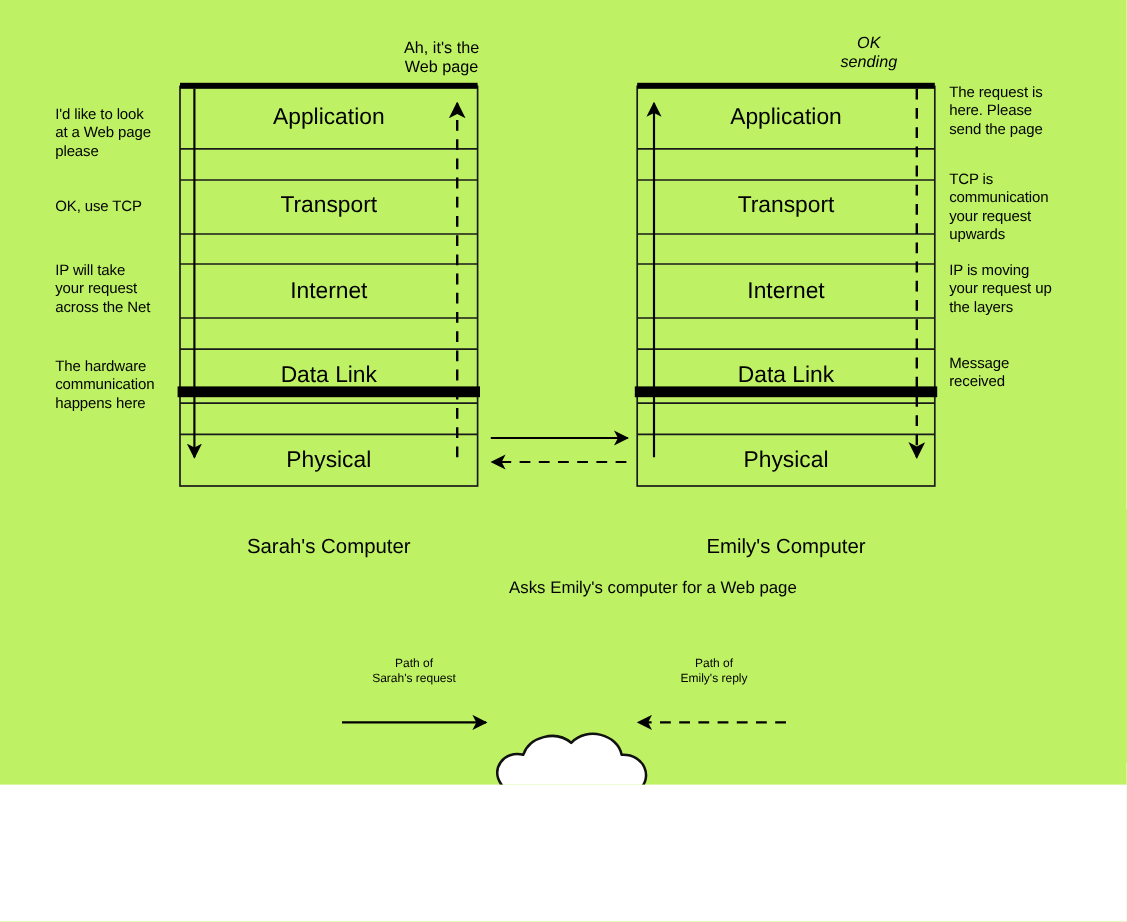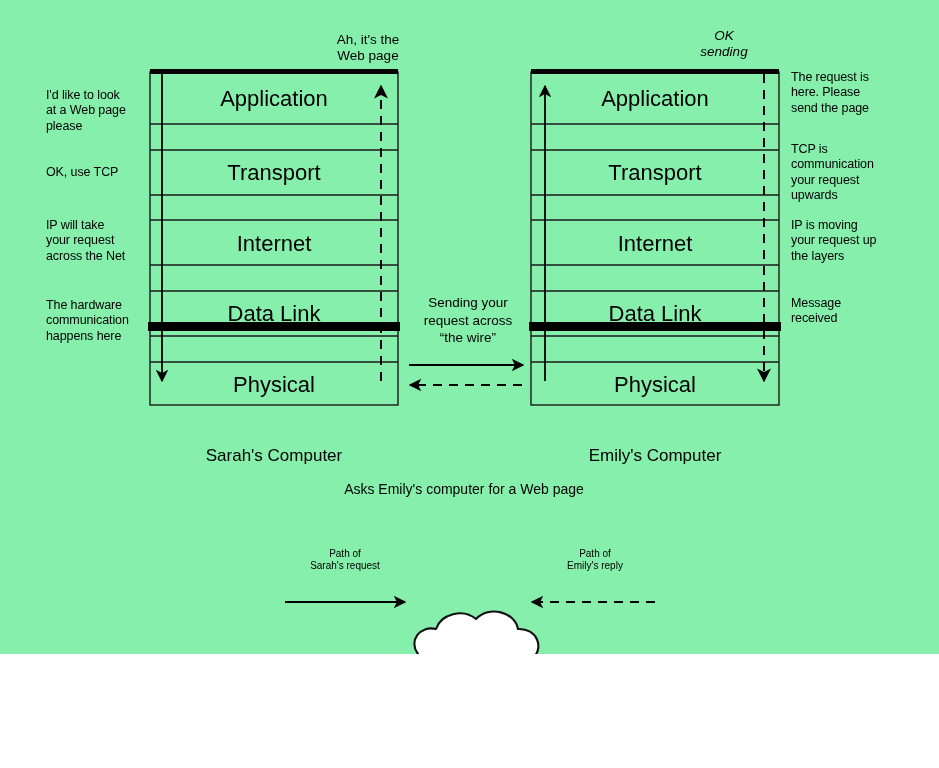--- a/index.html
+++ b/index.html
@@ -9,21 +9,21 @@
     background: #ffffff;
   }
   body {
     font-family: "Liberation Sans", sans-serif;
     color: #000000;
   }
   #canvas {
     position: relative;
     width: 939px;
     height: 654px;
-    background: #86efac;
+    background: #bef264;
     overflow: hidden;
   }
   svg.layer {
     position: absolute;
     left: 0;
     top: 0;
     width: 939px;
     height: 768px;
     overflow: visible;
   }
@@ -39,32 +39,32 @@
     letter-spacing: -0.1px;
   }
   .anno-left  { text-align: left; }
   .anno-right { text-align: left; }
   .bubble {
     font-size: 13.5px;
     text-align: center;
     line-height: 1.2;
   }
   .layer-label {
-    font-size: 22px;
+    font-size: 19px;
     text-align: center;
     line-height: 1;
   }
   .machine-name {
     font-size: 17px;
     text-align: center;
     line-height: 1;
   }
   .caption {
     font-size: 14px;
-    text-align: center;
+    text-align: right;
     line-height: 1;
   }
   .legend-label {
     font-size: 10px;
     text-align: center;
     line-height: 1.22;
   }
   .cloud-label {
     font-size: 18px;
     text-align: center;
@@ -198,23 +198,20 @@
   <div class="txt anno anno-right" style="left:791px; top:142px; width:120px;">TCP is
 communication
 your request
 upwards</div>
   <div class="txt anno anno-right" style="left:791px; top:296px; width:120px;">Message
 received</div>
   <div class="txt anno anno-right" style="left:791px; top:218px; width:125px;">IP is moving
 your request up
 the layers</div>
 
-  <div class="txt mid-note" style="left:404px; top:294px; width:128px;">Sending your
-request across
-“the wire”</div>
 
   <div class="txt machine-name" style="left:545px; top:447px; width:220px;">Emily's Computer</div>
   <div class="txt machine-name" style="left:164px; top:447px; width:220px;">Sarah's Computer</div>
 
   <div class="txt caption" style="left:264px; top:482px; width:400px;">Asks Emily's computer for a Web page</div>
 
   <div class="txt legend-label" style="left:275px; top:548px; width:140px;">Path of
 Sarah's request</div>
   <div class="txt legend-label" style="left:525px; top:548px; width:140px;">Path of
 Emily's reply</div>

